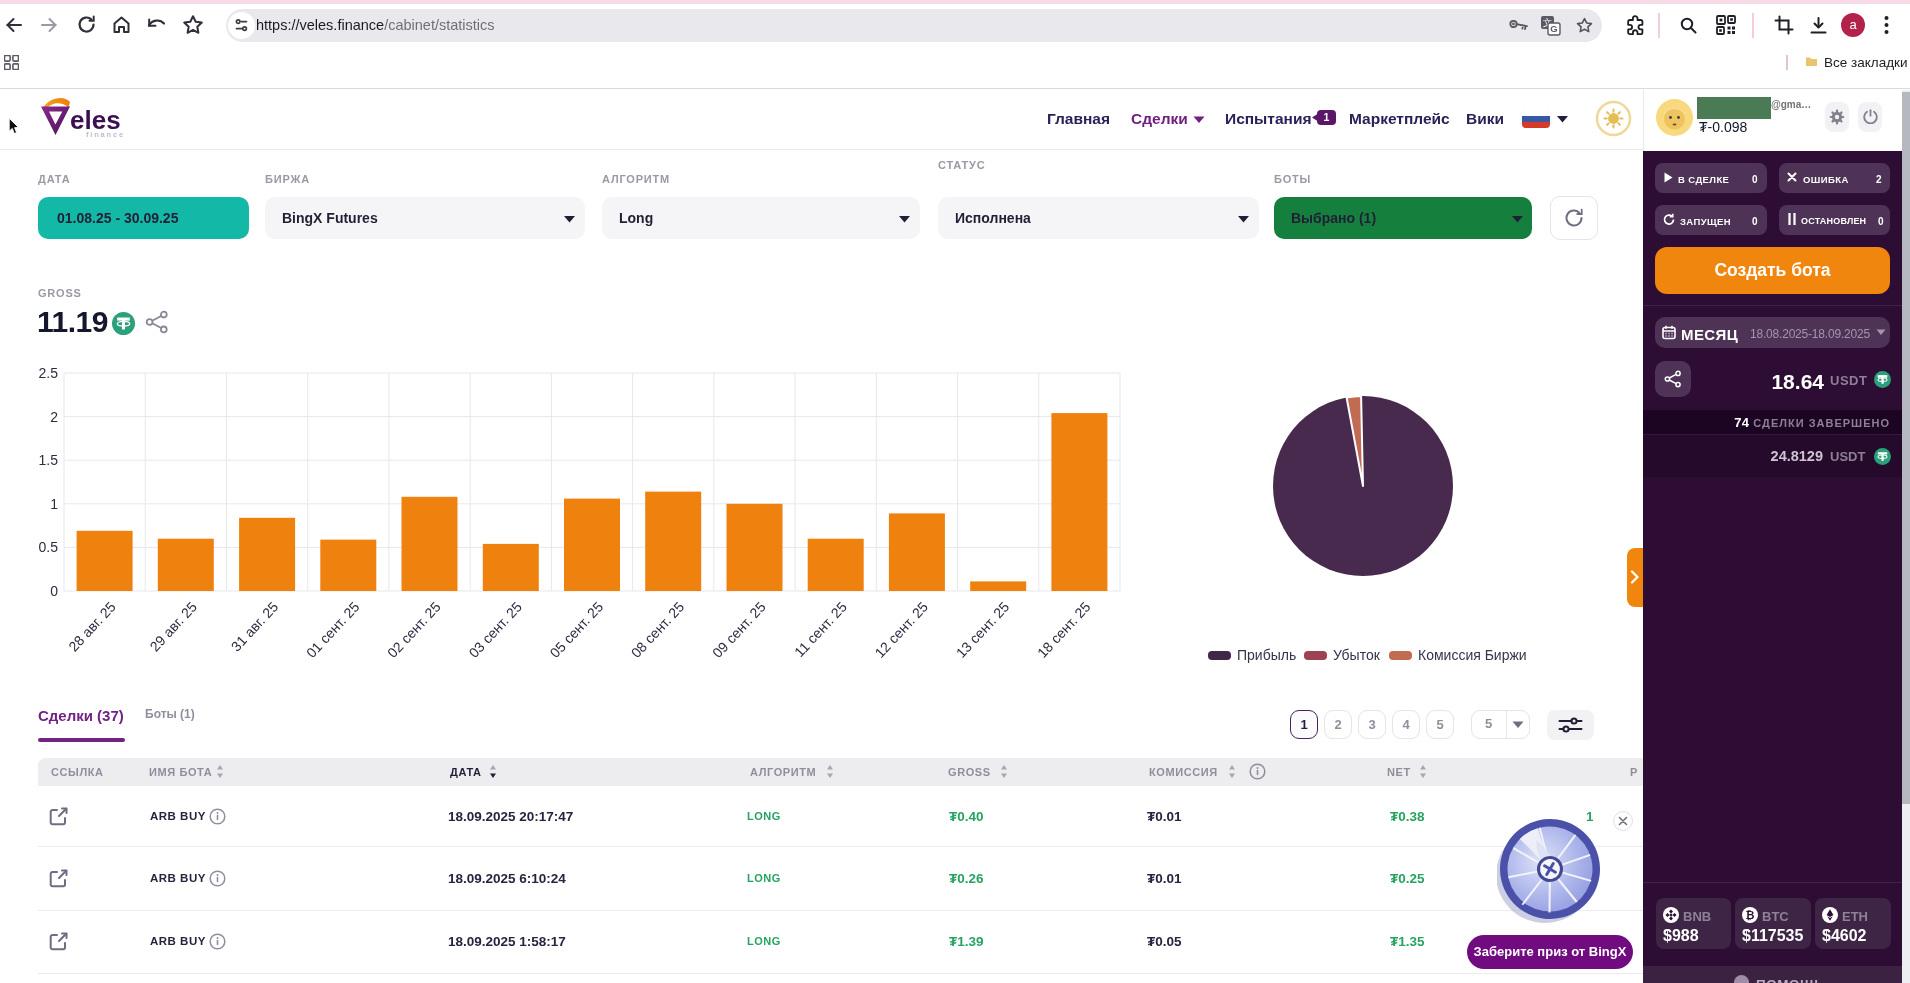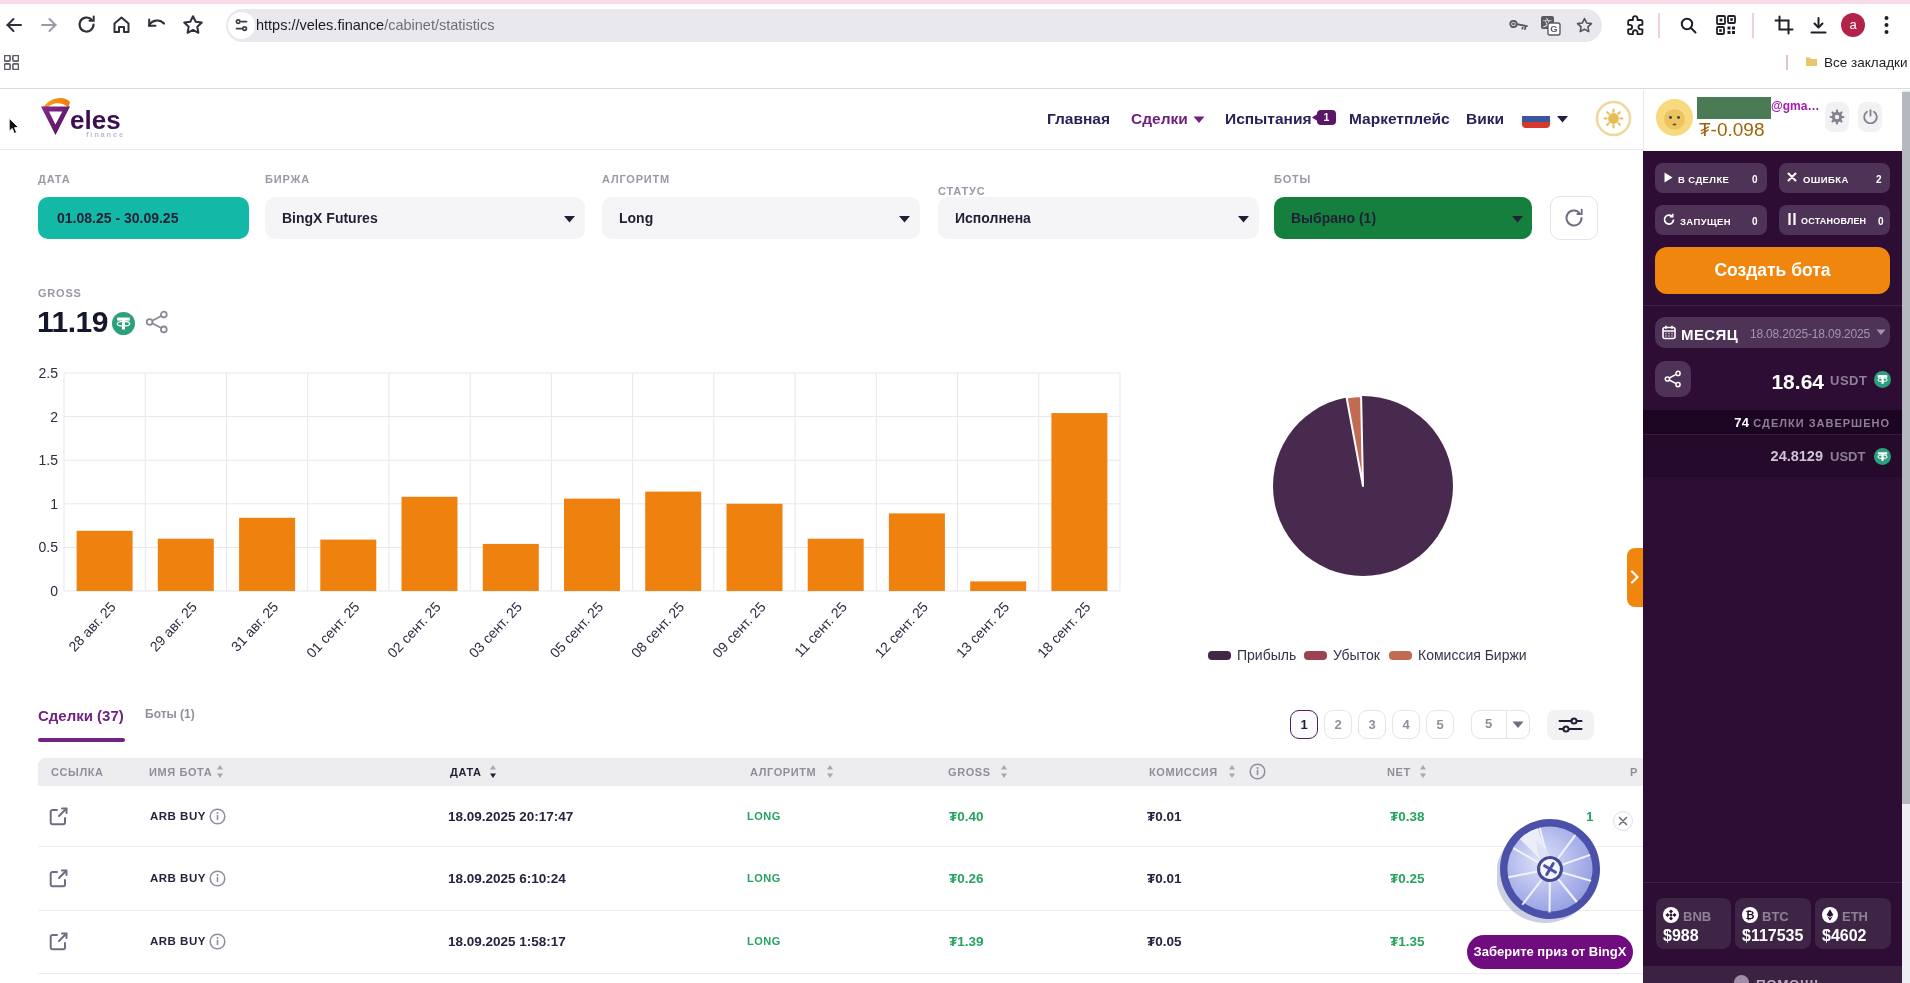--- a/index.html
+++ b/index.html
@@ -176,22 +176,22 @@
 
 <div class="abs" style="left:1656px;top:99px;width:37px;height:37px;border-radius:50%;background:#f8d97e"></div>
 <svg class="ic" style="left:1656px;top:99px" width="37" height="37" viewBox="0 0 37 37">
     <circle cx="18.5" cy="20" r="10.5" fill="#eec45e"></circle>
     <path d="M8 17 C8 8 29 8 29 17 L29 14 C25 8 12 8 8 14Z" fill="#f3e3b2"></path>
     <circle cx="14.5" cy="18.5" r="1.4" fill="#3b3b60"></circle>
     <circle cx="22.5" cy="18.5" r="1.4" fill="#3b3b60"></circle>
     <ellipse cx="18.5" cy="25.5" rx="2" ry="1" fill="#7a4a2a"></ellipse>
   </svg>
 <div class="abs" style="left:1697px;top:97px;width:74px;height:22px;background:#4b7b54"></div>
-<div class="abs" style="left:1771px;top:99px;font-size:12px;font-weight:bold;color:#a21caf">@gma…</div>
-<div class="abs" style="left:1699px;top:119px;font-size:19px;color:#a16207">₮-0.098</div>
+<div class="abs" style="left:1771px;top:99px;font-size:10px;font-weight:bold;color:#737373">@gma…</div>
+<div class="abs" style="left:1699px;top:119px;font-size:14px;color:#0f172a">₮-0.098</div>
 <div class="abs" style="left:1825px;top:102px;width:24px;height:30px;border-radius:8px;background:#f2f2f4"></div>
 <svg class="ic" style="left:1829px;top:109px" width="16" height="16" viewBox="0 0 16 16">
     <g fill="#83818f">
       <circle cx="8" cy="8" r="5.2"></circle>
       <g>
         <rect x="6.9" y="0.6" width="2.2" height="3.4" rx="1"></rect>
         <rect x="6.9" y="12" width="2.2" height="3.4" rx="1"></rect>
         <rect x="0.6" y="6.9" width="3.4" height="2.2" rx="1"></rect>
         <rect x="12" y="6.9" width="3.4" height="2.2" rx="1"></rect>
         <rect x="6.9" y="0.6" width="2.2" height="3.4" rx="1" transform="rotate(45 8 8)"></rect>
@@ -204,21 +204,21 @@
   </svg>
 <div class="abs" style="left:1858px;top:102px;width:24px;height:30px;border-radius:8px;background:#f2f2f4"></div>
 <svg class="ic" style="left:1863px;top:109px" width="15" height="15" viewBox="0 0 15 15" fill="none" stroke="#83818f" stroke-width="1.8" stroke-linecap="round">
     <path d="M7.5 1.2v5.5"></path>
     <path d="M4 2.8a6.3 6.3 0 1 0 7 0"></path>
   </svg>
 
 <div class="abs" style="left:38px;top:173px;font-size:11px;font-weight:bold;color:#9a99a6;letter-spacing:.8px">ДАТА</div>
 <div class="abs" style="left:265px;top:173px;font-size:11px;font-weight:bold;color:#9a99a6;letter-spacing:.8px">БИРЖА</div>
 <div class="abs" style="left:602px;top:173px;font-size:11px;font-weight:bold;color:#9a99a6;letter-spacing:.8px">АЛГОРИТМ</div>
-<div class="abs" style="left:938px;top:185px;font-size:11px;font-weight:bold;color:#9a99a6;letter-spacing:.8px">СТАТУС</div>
+<div class="abs" style="left:938px;top:159px;font-size:11px;font-weight:bold;color:#9a99a6;letter-spacing:.8px">СТАТУС</div>
 <div class="abs" style="left:1274px;top:173px;font-size:11px;font-weight:bold;color:#9a99a6;letter-spacing:.8px">БОТЫ</div>
 
 <div class="abs" style="left:38px;top:197px;width:211px;height:42px;border-radius:10px;background:#14b8a6;font-size:14px;font-weight:bold;color:#211f36;line-height:42px;padding-left:19px">01.08.25 - 30.09.25</div>
 <div class="abs" style="left:265px;top:197px;width:320px;height:42px;border-radius:10px;background:#f5f5f7;font-size:14px;font-weight:bold;color:#211f36;line-height:42px;padding-left:17px">BingX Futures</div>
 <svg class="ic" style="left:563px;top:215px" width="13" height="9" viewBox="0 0 13 9">
     <path d="M1 1 6.5 7.5 12 1Z" fill="#211f36"></path>
   </svg>
 <div class="abs" style="left:602px;top:197px;width:318px;height:42px;border-radius:10px;background:#f5f5f7;font-size:14px;font-weight:bold;color:#211f36;line-height:42px;padding-left:17px">Long</div>
 <svg class="ic" style="left:898px;top:215px" width="13" height="9" viewBox="0 0 13 9">
     <path d="M1 1 6.5 7.5 12 1Z" fill="#211f36"></path>

